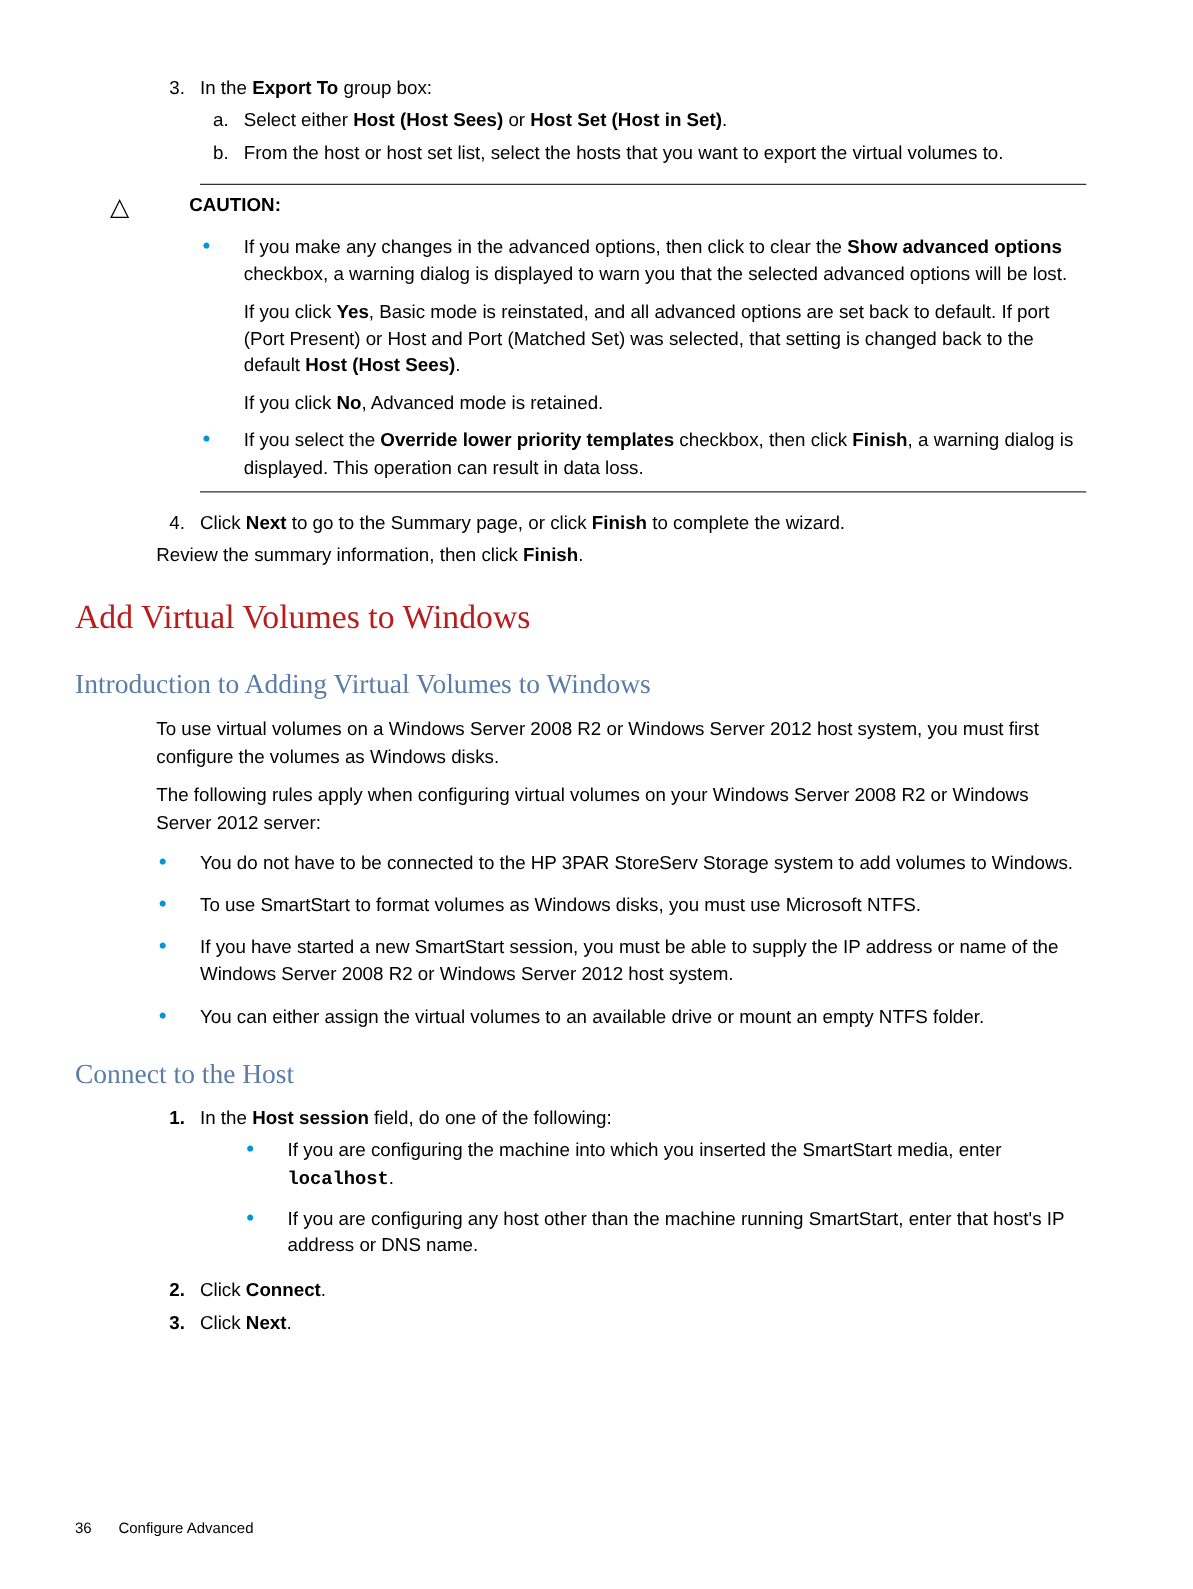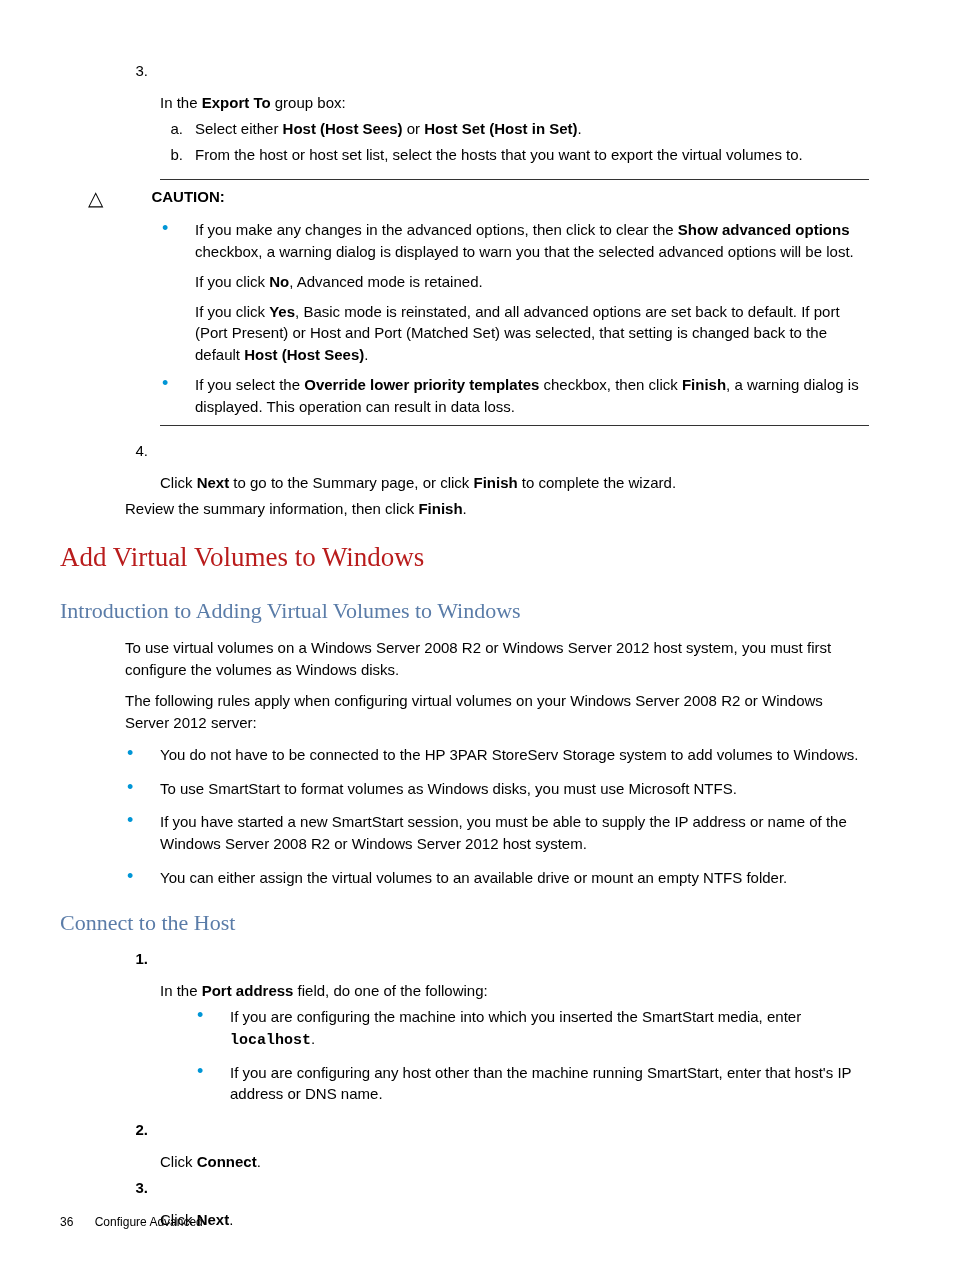--- a/index.html
+++ b/index.html
@@ -10,21 +10,21 @@
       background: #fff;
       width: 954px;
       height: 1271px;
       position: relative;
       padding: 60px 85px 40px 60px;
       line-height: 1.45;
     }
     .content { margin-left: 65px; }
     .ol-item { display: flex; margin-bottom: 4px; }
     .ol-num { min-width: 35px; text-align: right; padding-right: 12px; }
-    .ol-body { flex: 1; margin-top: 32px; }
+    .ol-body { flex: 1; }
     .sub-item { display: flex; margin-top: 4px; }
     .sub-letter { min-width: 35px; text-align: right; padding-right: 12px; }
     .sub-body { flex: 1; }
     .caution-box { border-top: 1px solid #333; border-bottom: 1px solid #333; margin-top: 14px; margin-bottom: 14px; margin-left: 35px; }
     .caution-header { display: flex; align-items: flex-start; margin-top: 6px; margin-left: -72px; }
     .caution-icon { font-size: 20px; margin-right: 48px; margin-top: -2px; }
     .caution-label { font-weight: bold; }
     .caution-content { margin-top: 6px; margin-bottom: 8px; }
     .bullet-item { display: flex; margin-bottom: 8px; }
     .bullet-dot { min-width: 35px; color: #0096d6; font-size: 18px; line-height: 1.1; padding-left: 2px; }
@@ -71,24 +71,24 @@
       <span class="caution-label">CAUTION:</span>
     </div>
     <div class="caution-content">
       <div class="bullet-item">
         <div class="bullet-dot">•</div>
         <div class="bullet-body">
           <div>
             <span>If you make any changes in the advanced options, then click to clear the </span><b>Show advanced options</b><span> checkbox, a warning dialog is displayed to warn you that the selected advanced options will be lost.</span>
           </div>
           <div class="para-gap">
-            <span>If you click </span><b>No</b><span>, Advanced mode is retained.</span>
+            <span>If you click </span><b>Yes</b><span>, Basic mode is reinstated, and all advanced options are set back to default. If port (Port Present) or Host and Port (Matched Set) was selected, that setting is changed back to the default </span><b>Host (Host Sees)</b><span>.</span>
           </div>
           <div class="para-gap">
-            <span>If you click </span><b>Yes</b><span>, Basic mode is reinstated, and all advanced options are set back to default. If port (Port Present) or Host and Port (Matched Set) was selected, that setting is changed back to the default </span><b>Host (Host Sees)</b><span>.</span>
+            <span>If you click </span><b>No</b><span>, Advanced mode is retained.</span>
           </div>
         </div>
       </div>
       <div class="bullet-item">
         <div class="bullet-dot">•</div>
         <div class="bullet-body">
           <span>If you select the </span><b>Override lower priority templates</b><span> checkbox, then click </span><b>Finish</b><span>, a warning dialog is displayed. This operation can result in data loss.</span>
         </div>
       </div>
     </div>
@@ -127,21 +127,21 @@
       <div class="bullet-dot">•</div>
       <div class="bullet-body">You can either assign the virtual volumes to an available drive or mount an empty NTFS folder.</div>
     </div>
   </div>
 
   <div class="h3">Connect to the Host</div>
 
   <div class="ol-item">
     <div class="ol-num bold-num">1.</div>
     <div class="ol-body">
-      <span>In the </span><b>Port address</b><span> field, do one of the following:</span>
+      <span>In the </span><b>Host session</b><span> field, do one of the following:</span>
       <div class="sub-bullets">
         <div class="bullet-item">
           <div class="bullet-dot">•</div>
           <div class="bullet-body">
             <span>If you are configuring the machine into which you inserted the SmartStart media, enter </span><span class="monofont">localhost</span><span>.</span>
           </div>
         </div>
         <div class="bullet-item">
           <div class="bullet-dot">•</div>
           <div class="bullet-body">If you are configuring any host other than the machine running SmartStart, enter that host's IP address or DNS name.</div>

